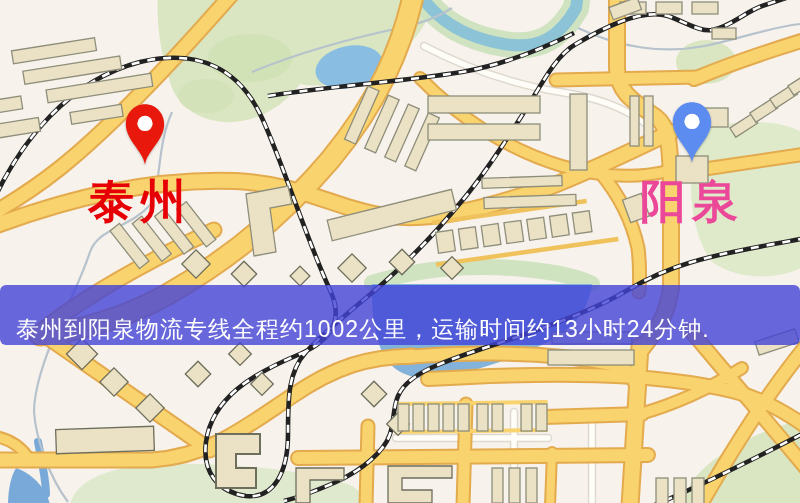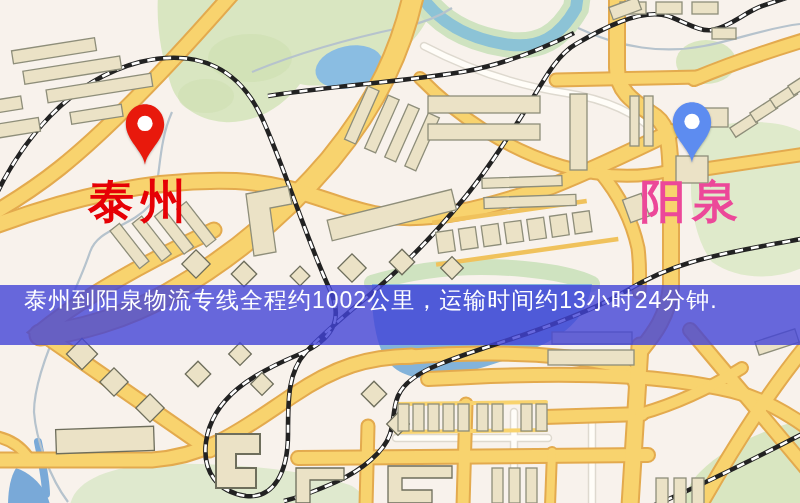--- a/index.html
+++ b/index.html
@@ -15,22 +15,22 @@
   .pin-destination{left:669px;top:99px;width:46px;height:66px;}
   .map-label{
     position:absolute;font-size:46px;font-weight:700;line-height:1;
     letter-spacing:6px;white-space:nowrap;
   }
   .origin-label{left:88px;top:178px;color:#e60005;}
   .destination-label{left:640px;top:178px;color:#ec4899;}
   .banner{
     position:absolute;left:0;top:285px;width:800px;height:60px;
     background:rgba(66,68,215,0.80);
-    display:flex;align-items:flex-start;
-    box-sizing:border-box;padding-left:24px;
+    display:flex;align-items:flex-end;
+    box-sizing:border-box;padding-left:16px;border-radius:6px;
   }
   .banner span{color:#ffffff;font-size:23px;letter-spacing:1px;white-space:nowrap;}
 </style>
 </head>
 <body>
 
 <div class="stage">
 
   <div class="map-canvas">
   <svg width="800" height="503" viewBox="0 0 800 503">

